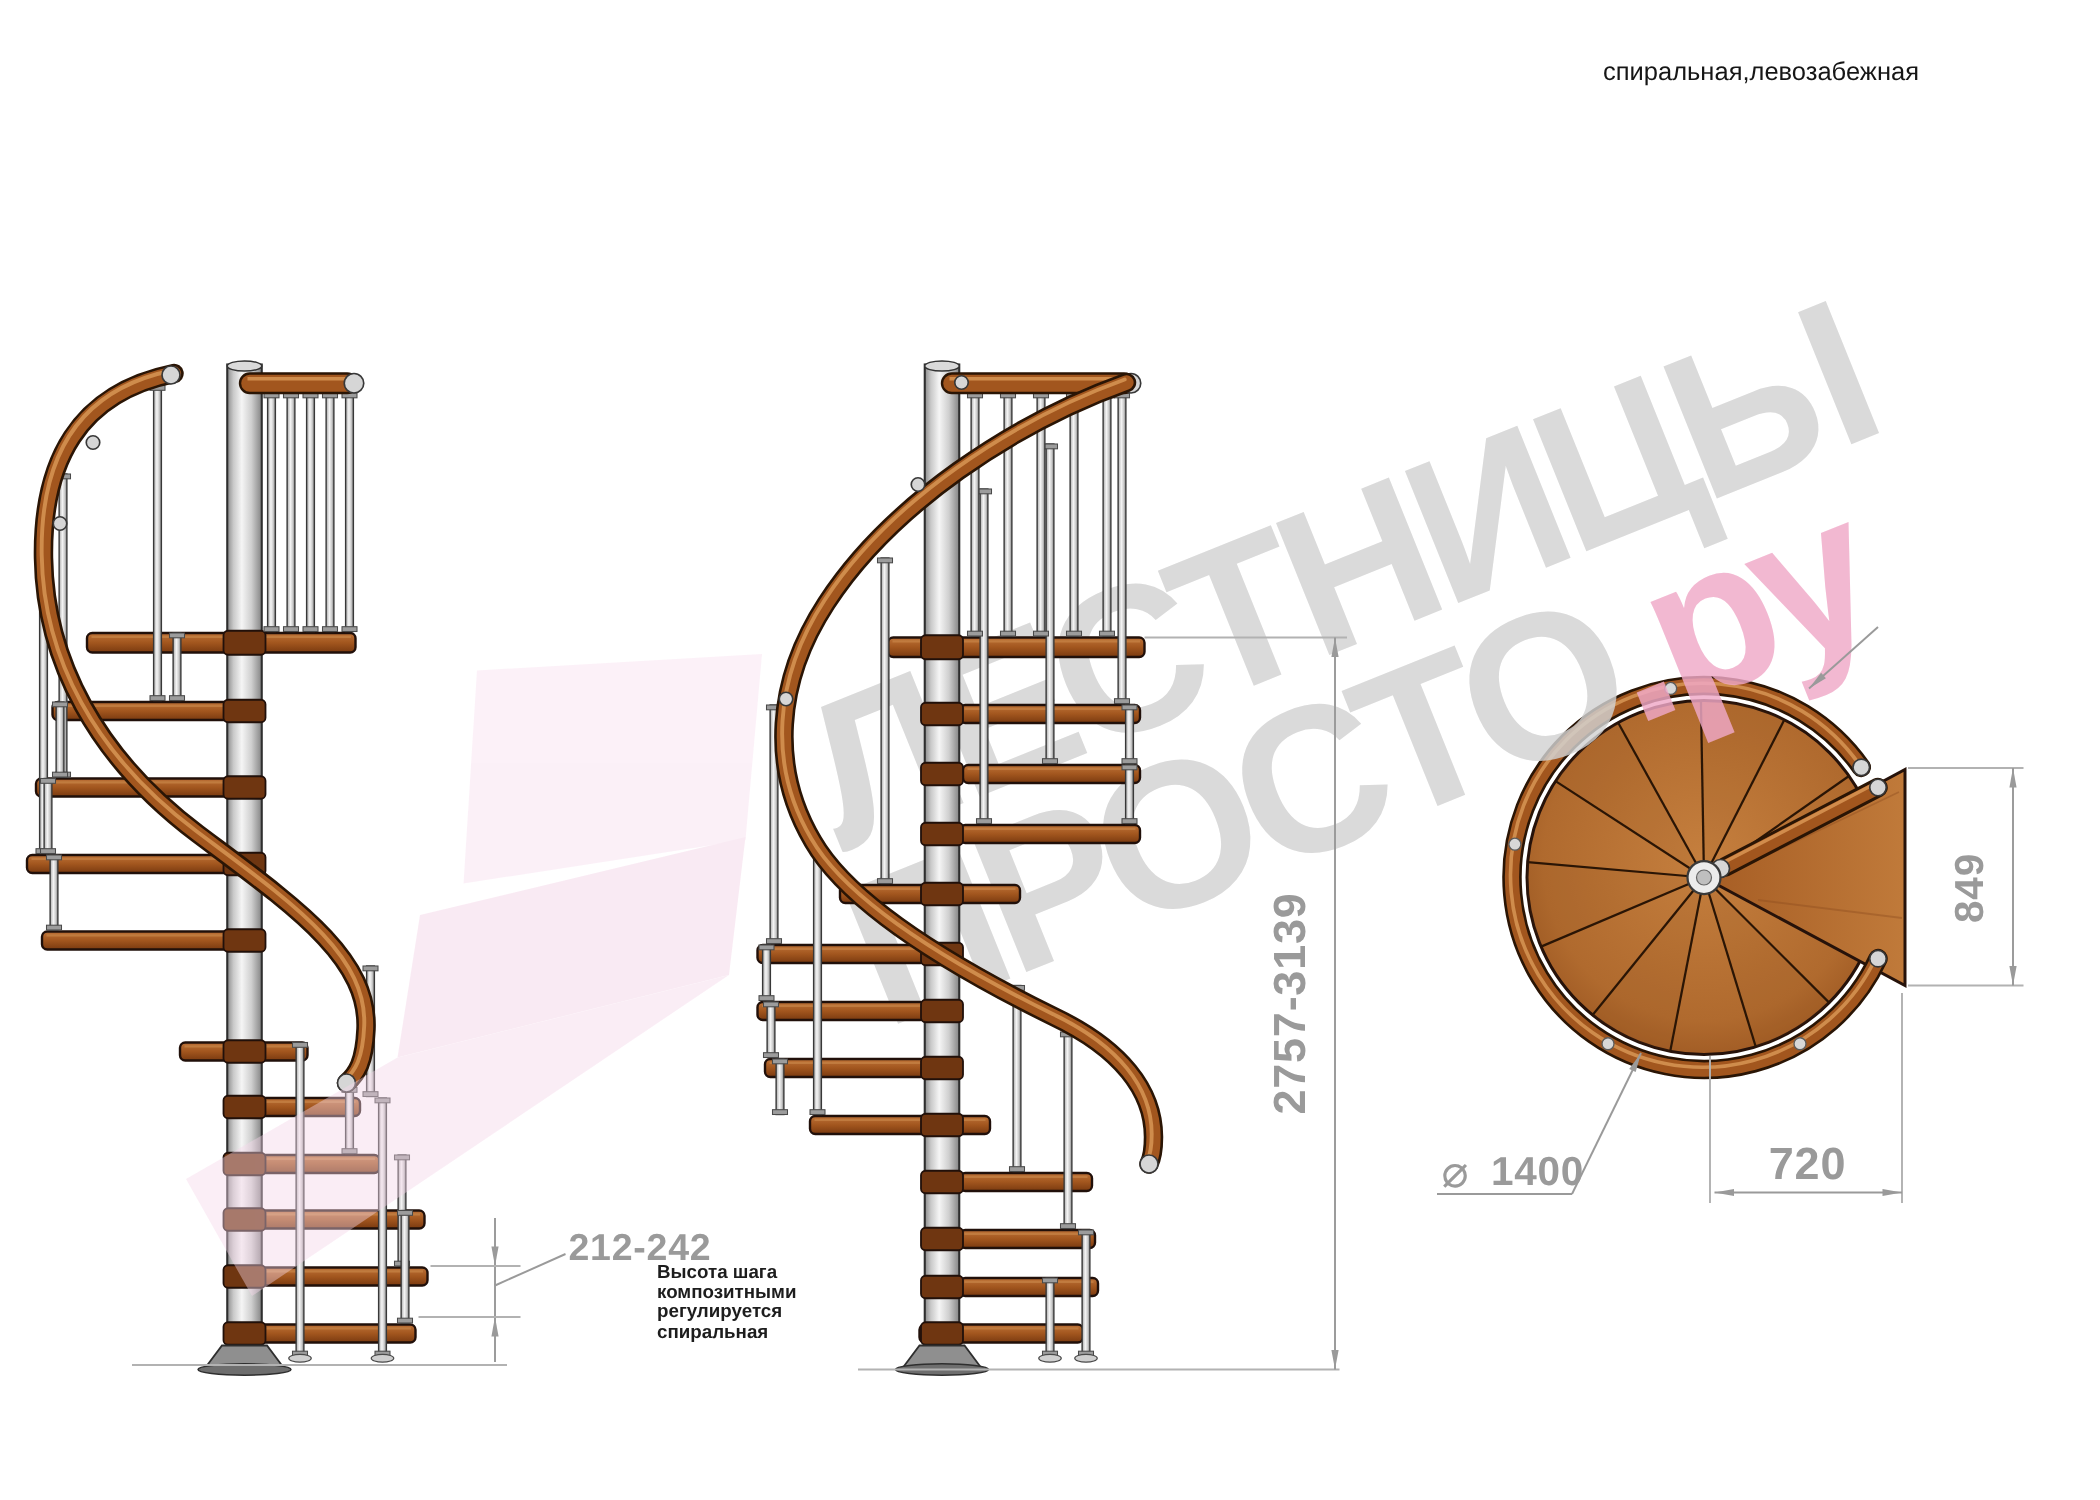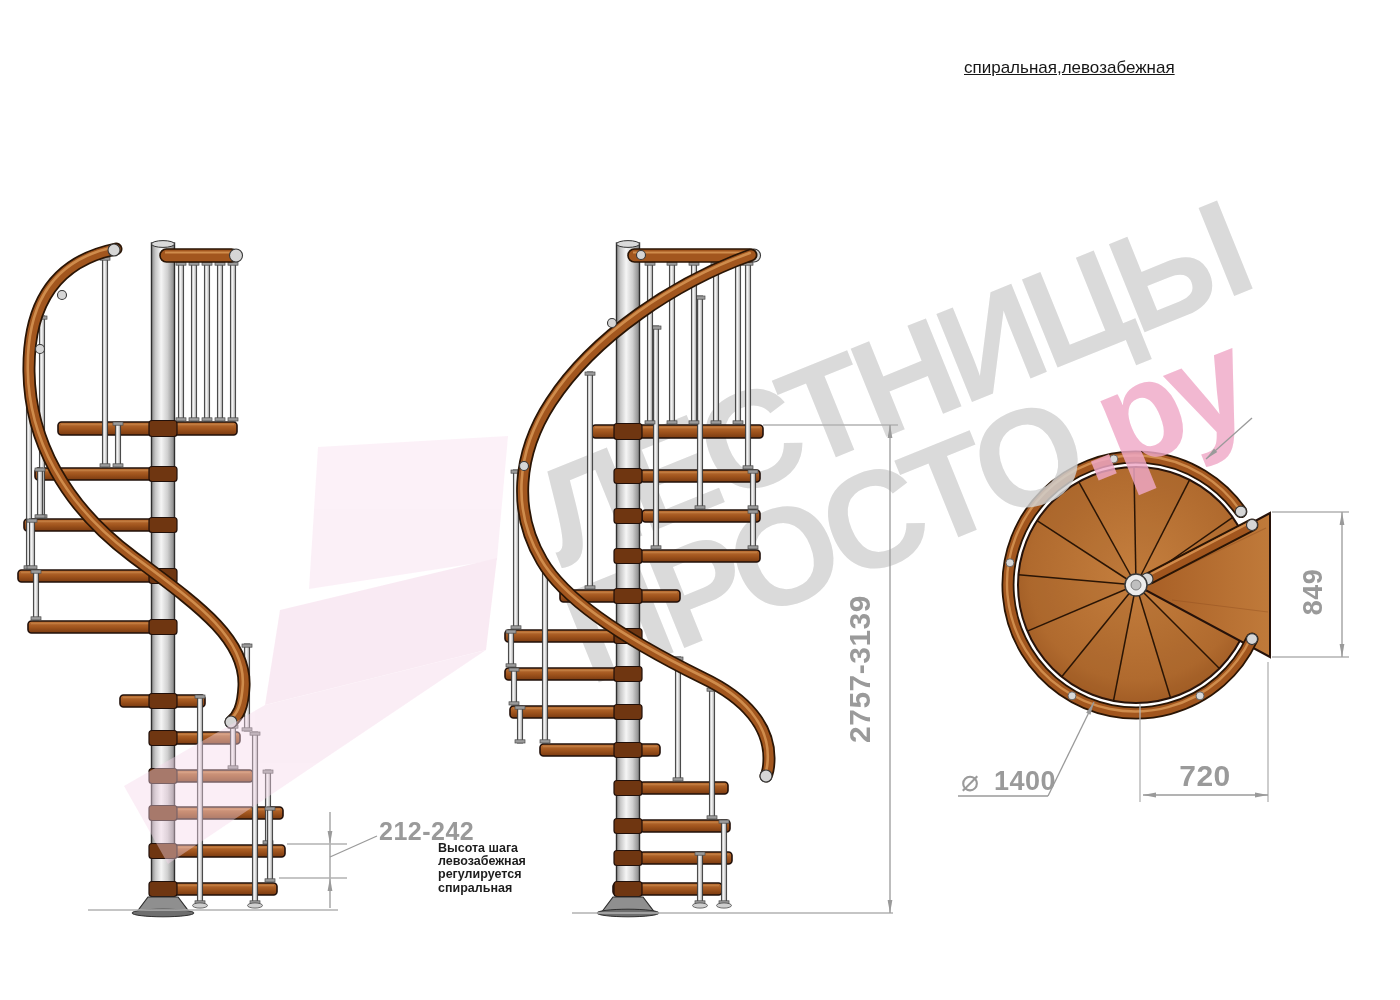--- a/index.html
+++ b/index.html
@@ -1,21 +1,21 @@
 <!DOCTYPE html>
 <html><head>
 <meta charset="utf-8">
 <style>
   html,body{margin:0;padding:0;background:#fff;}
   body{width:1400px;height:1000px;position:relative;overflow:hidden;
        font-family:"Liberation Sans",sans-serif;}
   #stage{position:absolute;left:0;top:0;width:1400px;height:1000px;}
   svg{position:absolute;left:0;top:0;}
-  .hdr{position:absolute;top:56px;right:16px;width:420px;text-align:left;
-       font-size:17px;line-height:24px;color:#161616;font-weight:400;text-decoration:underline;}
+  .hdr{position:absolute;top:36px;right:16px;width:420px;text-align:center;
+       font-size:17px;line-height:24px;color:#161616;font-weight:400;}
   .note{position:absolute;left:402px;top:842px;width:130px;
         font-size:12.5px;line-height:13.2px;color:#1d1d1d;font-weight:700;}
   .note span{display:block;padding-left:36px;}
   .dim{font-family:"Liberation Sans",sans-serif;font-weight:700;fill:#9a9a9a;letter-spacing:.5px;}
   .f30{font-size:30px;} .f27{font-size:27px;} .f25{font-size:25px;}
   .diasym{font-family:"Liberation Sans",sans-serif;font-weight:400;font-size:30px;fill:#9a9a9a;}
   .wm{font-weight:700;font-size:138px;letter-spacing:-7px;fill:#d2d2d2;opacity:.82;}
   .wm .pink{fill:#f0a9c8;}
 </style>
 </head>
@@ -364,17 +364,17 @@
     <text class="dim f25" x="379" y="840">212-242</text>
   </g>
 </svg>
 
 <div class="hdr">
   <div>спиральная,левозабежная</div>
 </div>
 
 <div class="note">
   <span>Высота шага</span>
-  <span>левозабежная</span>
+  <span>композитными</span>
   <span>регулируется</span>
   <span>спиральная</span>
 </div>
 </div>
 
 </body></html>

